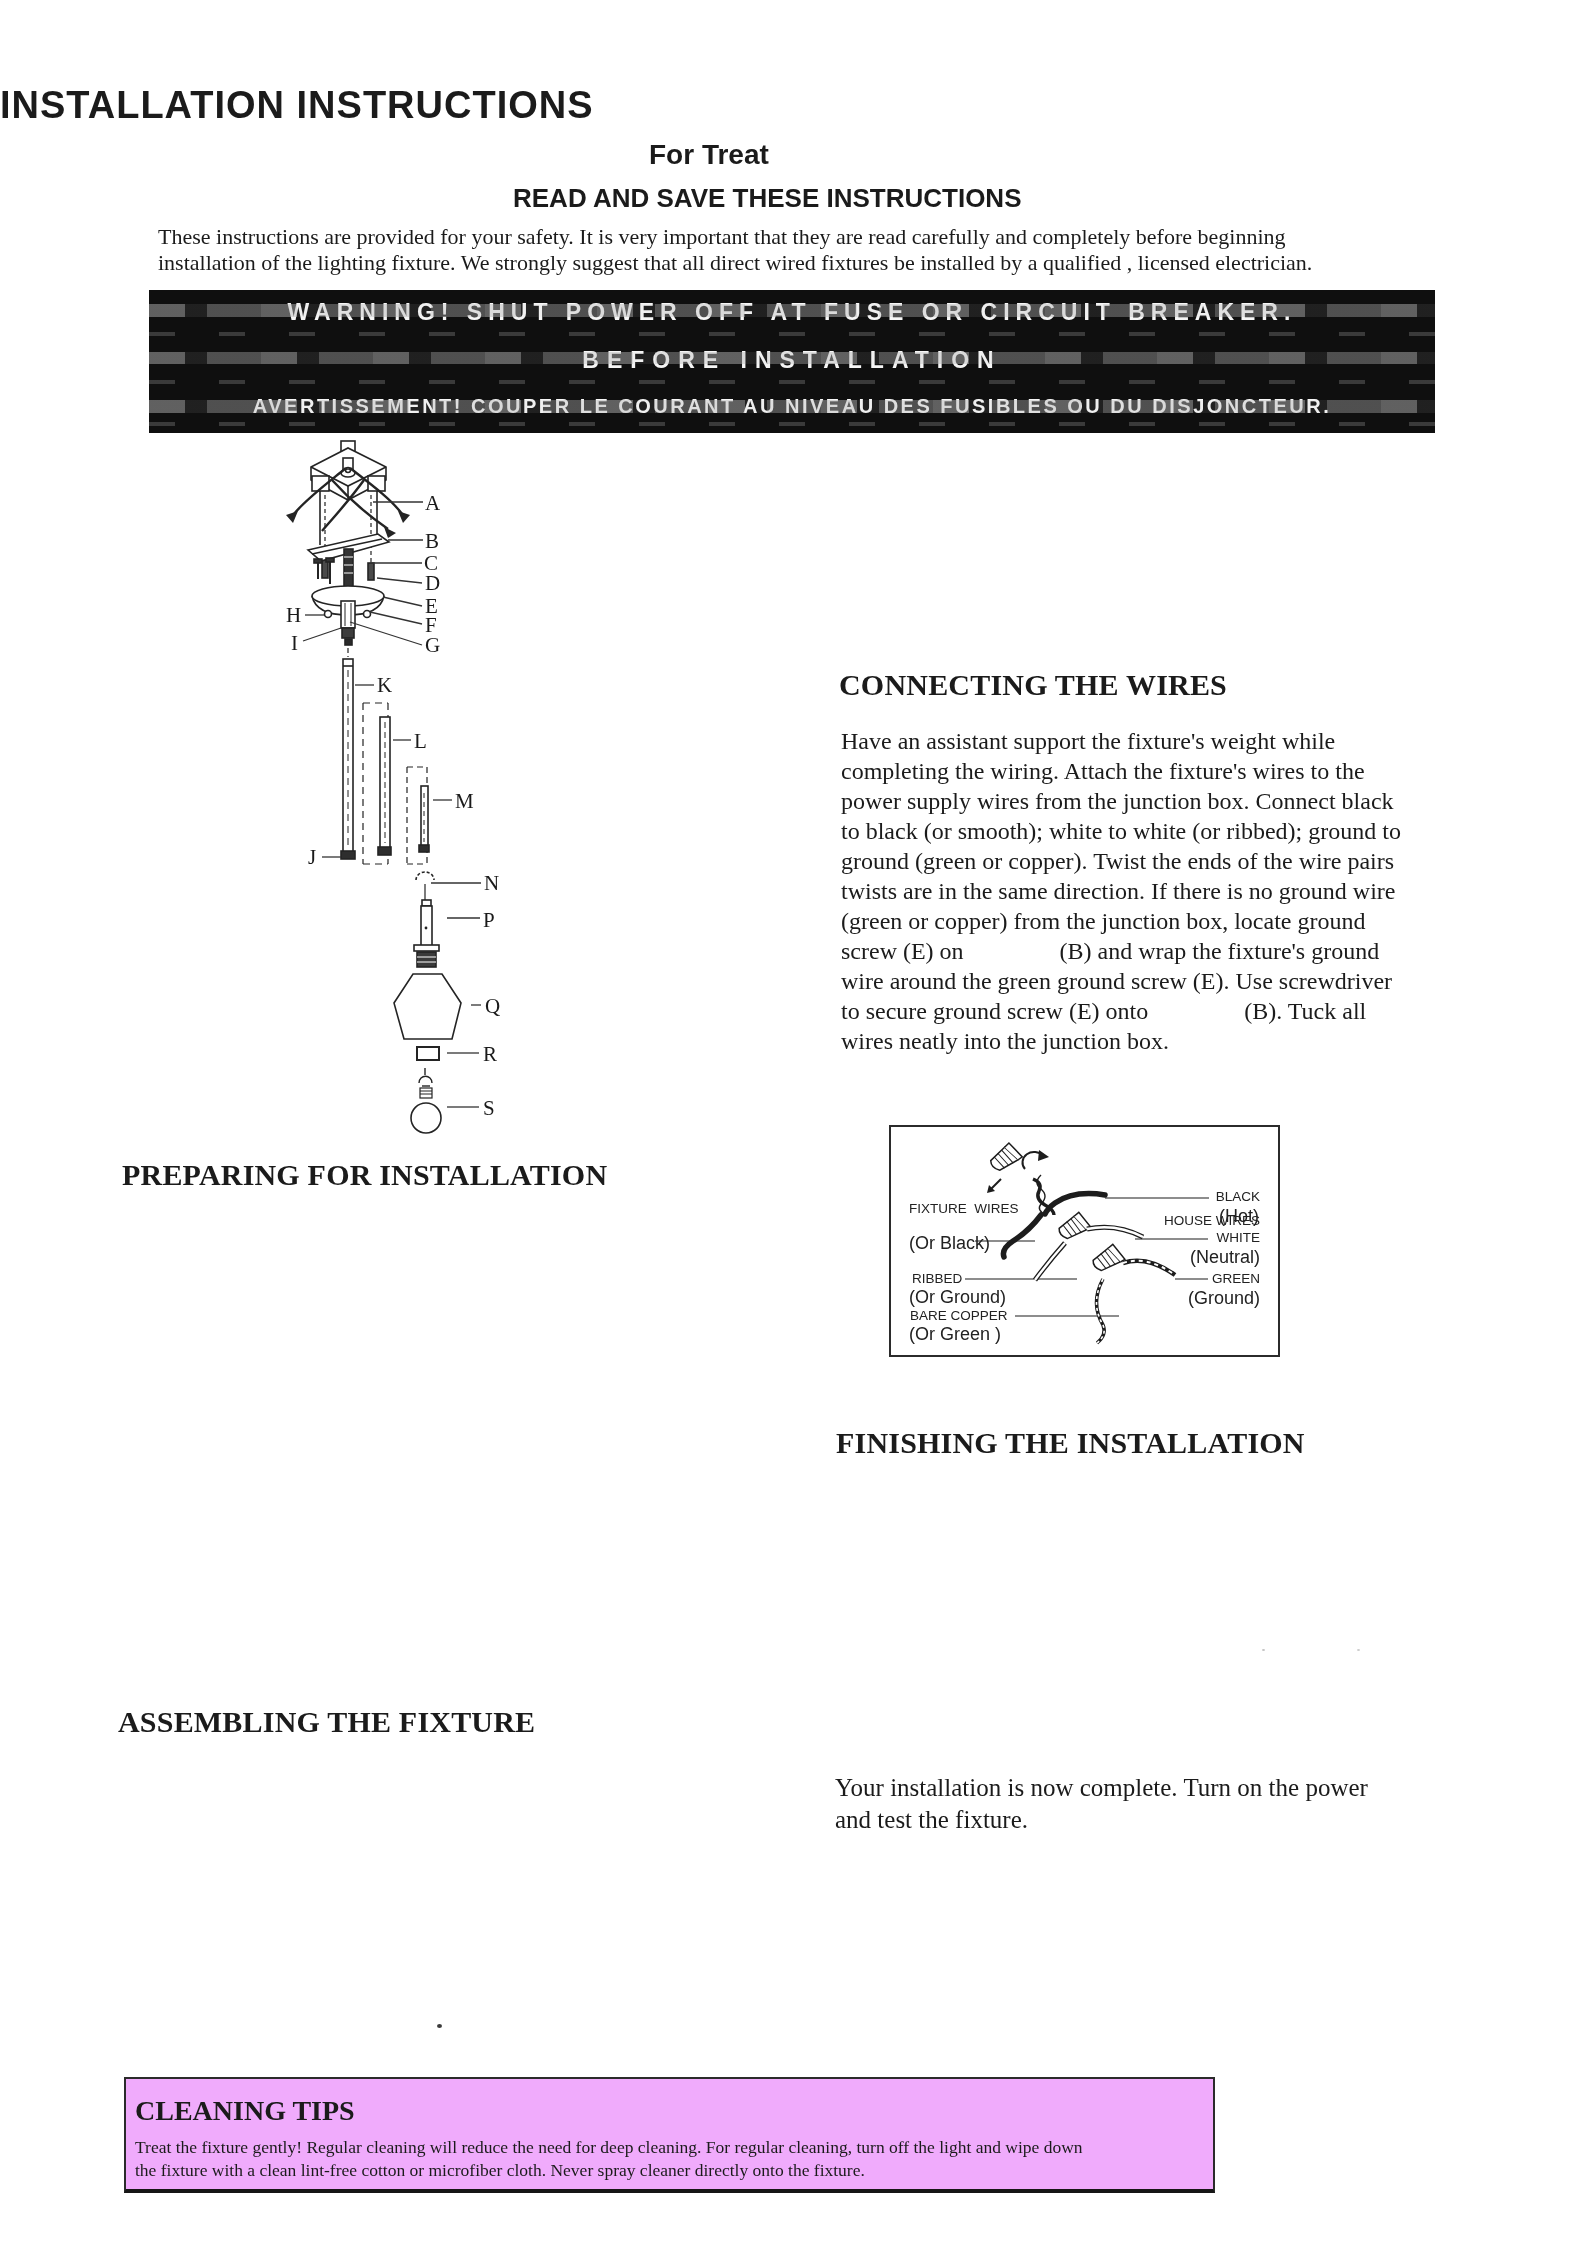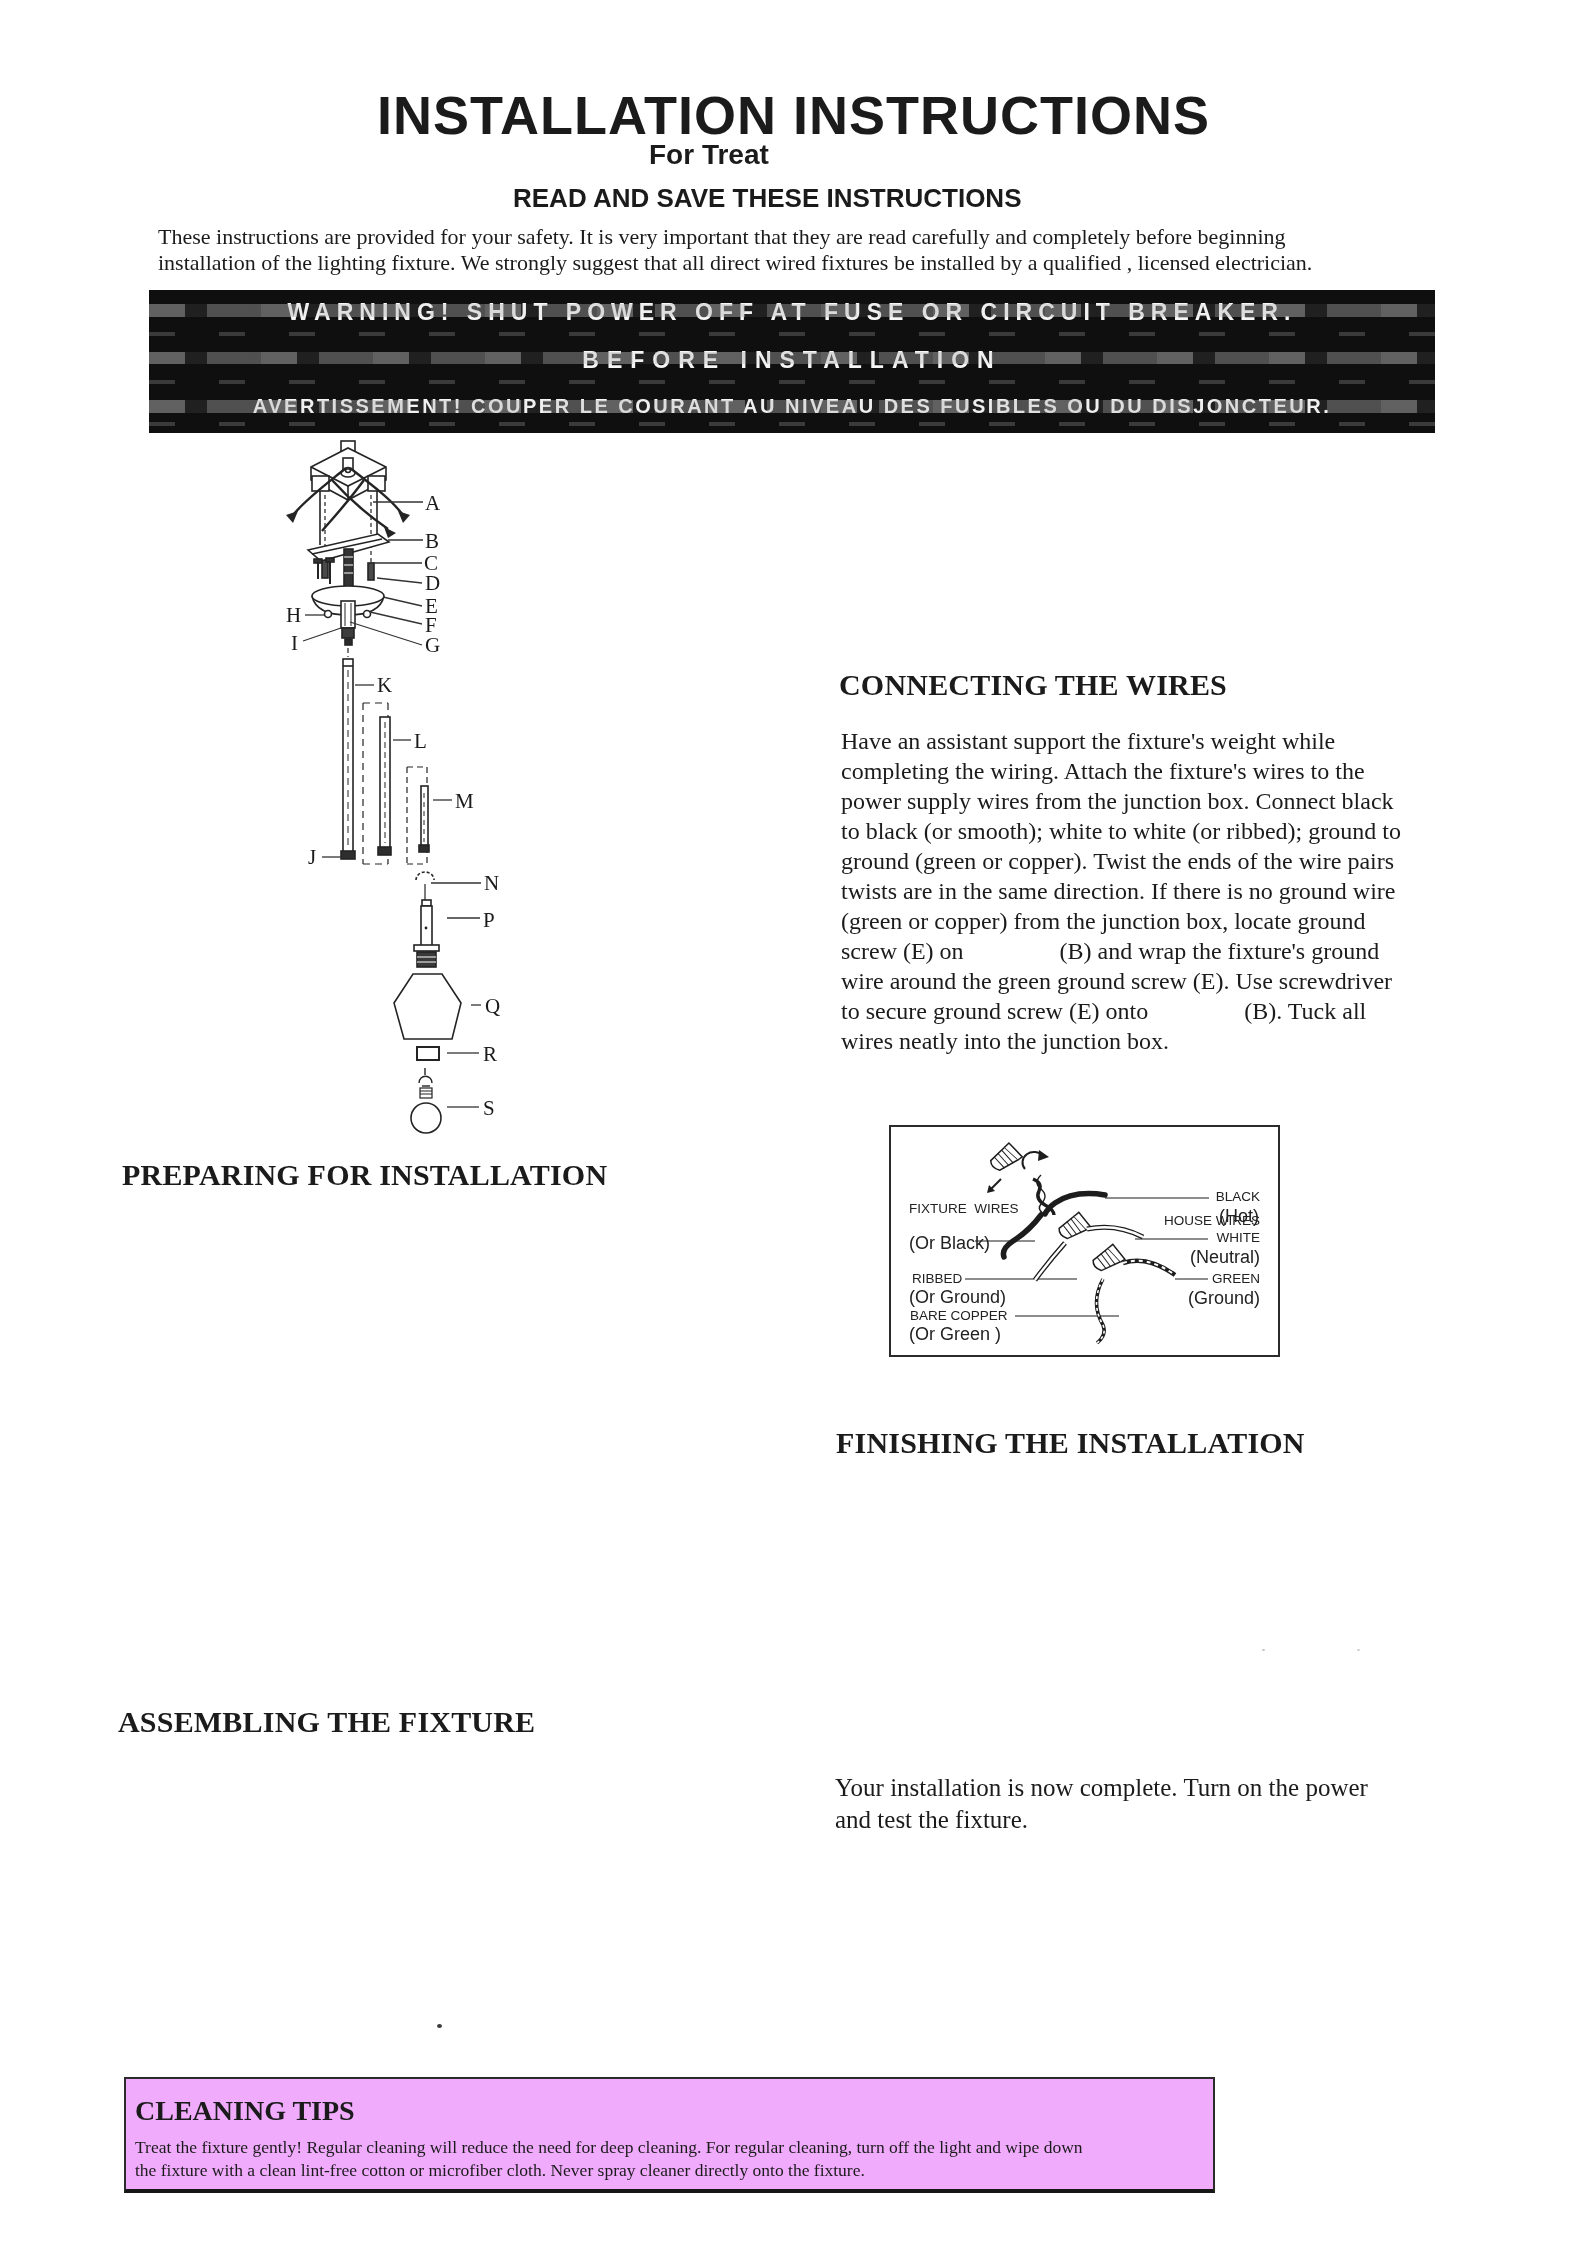--- a/index.html
+++ b/index.html
@@ -1,21 +1,21 @@
 <!DOCTYPE html>
 <html><head>
 <meta charset="utf-8">
 <style>
   html,body{margin:0;padding:0;background:#888;}
   .page{position:relative;width:1587px;height:2245px;background:#ffffff;overflow:hidden;
         font-family:"Liberation Serif",serif;color:#1b1b1b;}
   .abs{position:absolute;}
   
-  .doc-title{left:0;right:0;top:84px;text-align:center;font-family:"Liberation Sans",sans-serif;
-             font-weight:bold;font-size:54px;letter-spacing:1px;}
+  .doc-title{left:0;right:0;top:84px;font-family:"Liberation Sans",sans-serif;
+             font-weight:bold;font-size:38px;letter-spacing:1px;}
   .model-line{left:649px;top:139px;font-family:"Liberation Sans",sans-serif;font-weight:bold;font-size:28px;}
   .save-line{left:513px;top:183px;font-family:"Liberation Sans",sans-serif;font-weight:bold;font-size:26px;}
   .intro{left:158px;top:224px;font-size:22px;line-height:26px;}
   .intro div{white-space:pre;}
   
   .banner{left:149px;top:290px;width:1286px;height:143px;background:#0f0f0f;
           font-family:"Liberation Sans",sans-serif;color:#f6f6f6;
           background-image:
             repeating-linear-gradient(0deg, rgba(255,255,255,0.05) 0 1px, transparent 1px 10px),
             repeating-linear-gradient(90deg, transparent 0 62px, rgba(255,255,255,0.06) 62px 88px);}

